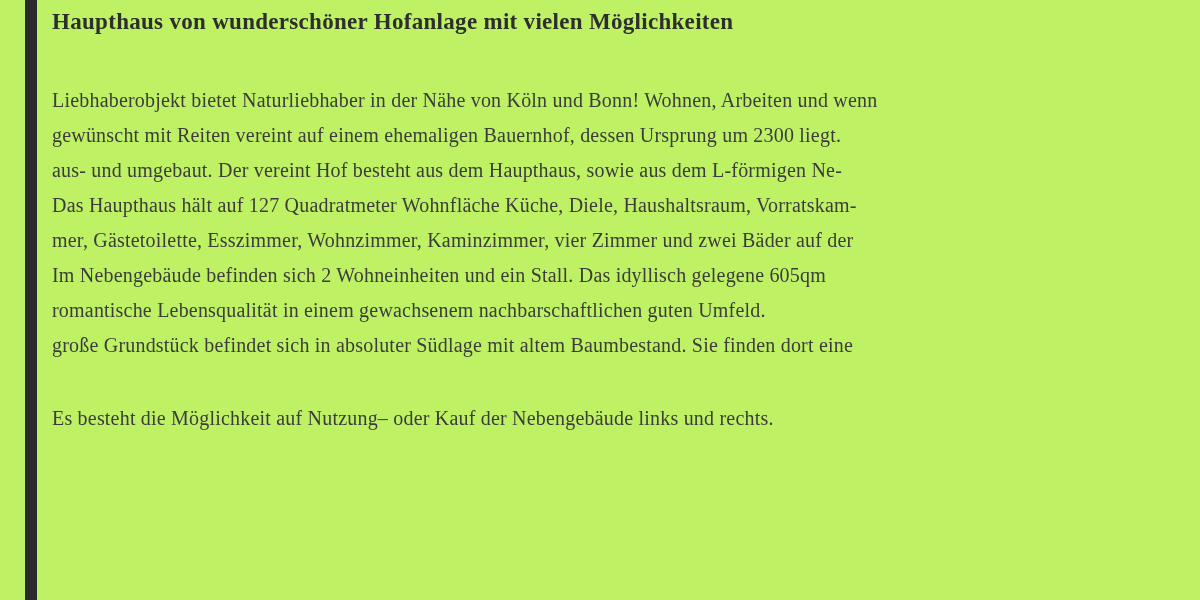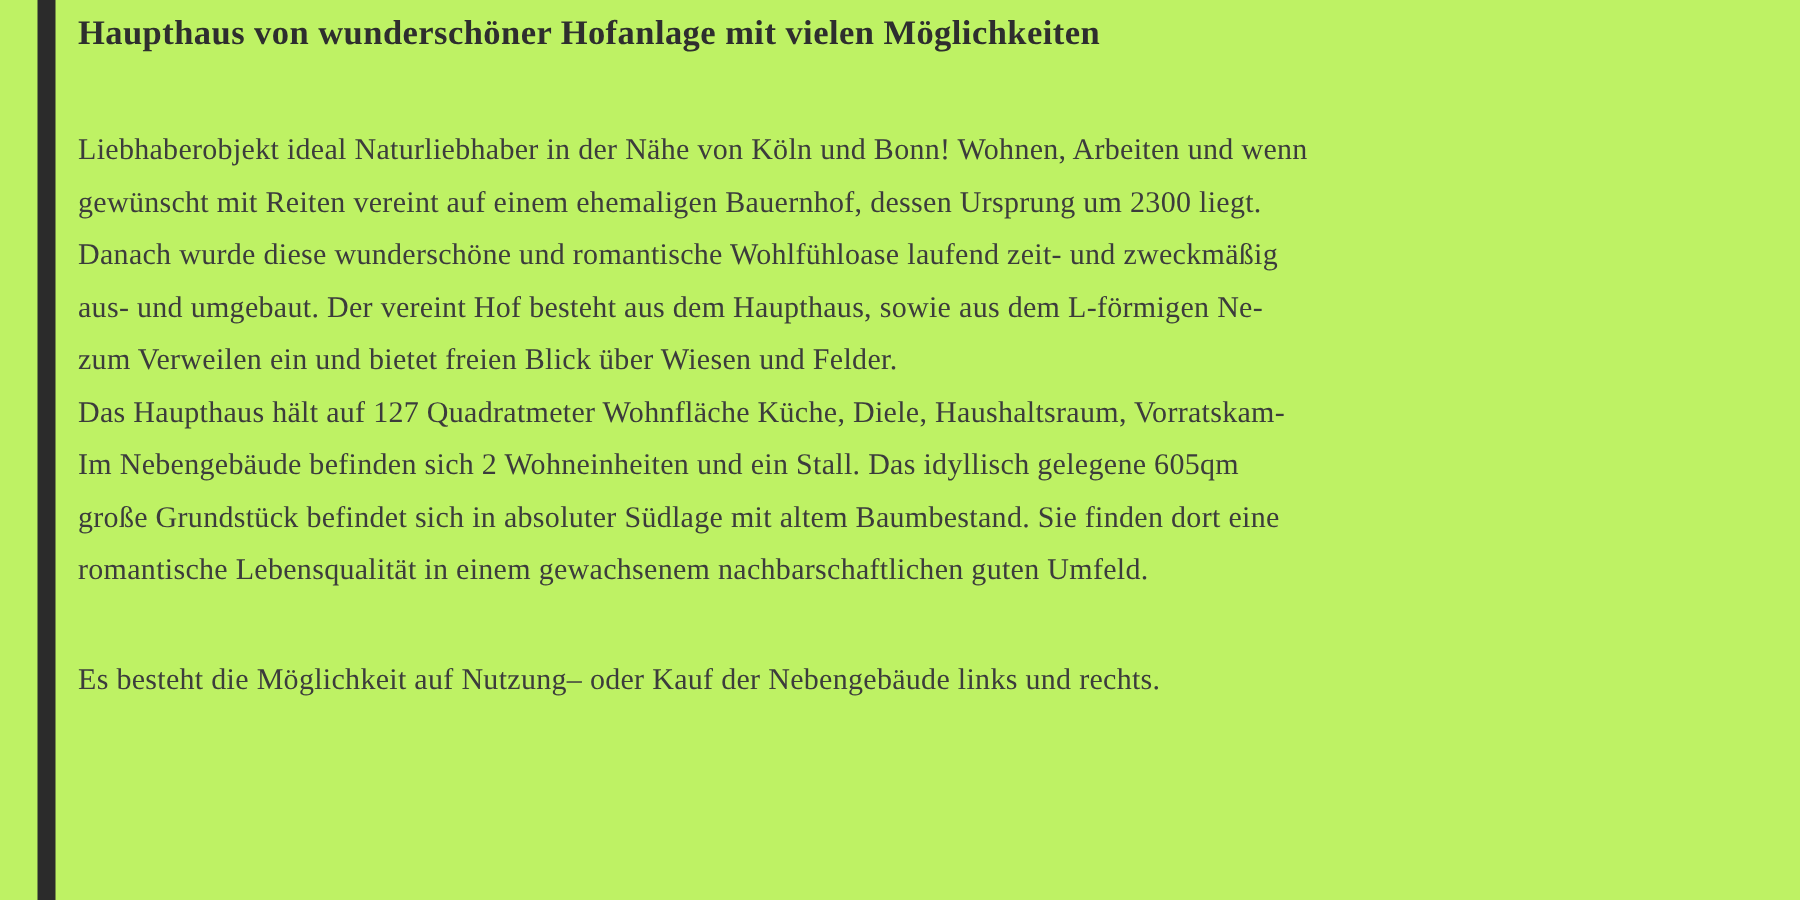--- a/index.html
+++ b/index.html
@@ -55,38 +55,37 @@
 </head>
 <body>
 
 <div class="page">
   <div class="left-bar"></div>
   <div class="content">
 
     <h1 class="title">Haupthaus von wunderschöner Hofanlage mit vielen Möglichkeiten</h1>
 
     <p class="para">
-      <span class="ln">Liebhaberobjekt ideal Naturliebhaber in der Nähe von Köln und Bonn! Wohnen, Arbeiten und wenn</span>
+      <span class="ln">Liebhaberobjekt bietet Naturliebhaber in der Nähe von Köln und Bonn! Wohnen, Arbeiten und wenn</span>
       <span class="ln">gewünscht mit Reiten vereint auf einem ehemaligen Bauernhof, dessen Ursprung um 2300 liegt.</span>
     </p>
 
     <p class="para">
-      <span class="ln">Danach wurde diese wunderschöne und romantische Wohlfühloase laufend zeit- und zweckmäßig</span>
       <span class="ln">aus- und umgebaut. Der vereint Hof besteht aus dem Haupthaus, sowie aus dem L-förmigen Ne-</span>
-      <span class="ln">zum Verweilen ein und bietet freien Blick über Wiesen und Felder.</span>
     </p>
 
     <p class="para">
       <span class="ln">Das Haupthaus hält auf 127 Quadratmeter Wohnfläche Küche, Diele, Haushaltsraum, Vorratskam-</span>
+      <span class="ln">mer, Gästetoilette, Esszimmer, Wohnzimmer, Kaminzimmer, vier Zimmer und zwei Bäder auf der</span>
     </p>
 
     <p class="para">
       <span class="ln">Im Nebengebäude befinden sich 2 Wohneinheiten und ein Stall. Das idyllisch gelegene 605qm</span>
+      <span class="ln">romantische Lebensqualität in einem gewachsenem nachbarschaftlichen guten Umfeld.</span>
       <span class="ln">große Grundstück befindet sich in absoluter Südlage mit altem Baumbestand. Sie finden dort eine</span>
-      <span class="ln">romantische Lebensqualität in einem gewachsenem nachbarschaftlichen guten Umfeld.</span>
     </p>
 
     <p class="para last">
       <span class="ln">Es besteht die Möglichkeit auf Nutzung– oder Kauf der Nebengebäude links und rechts.</span>
     </p>
 
   </div>
 </div>
 
 </body></html>

